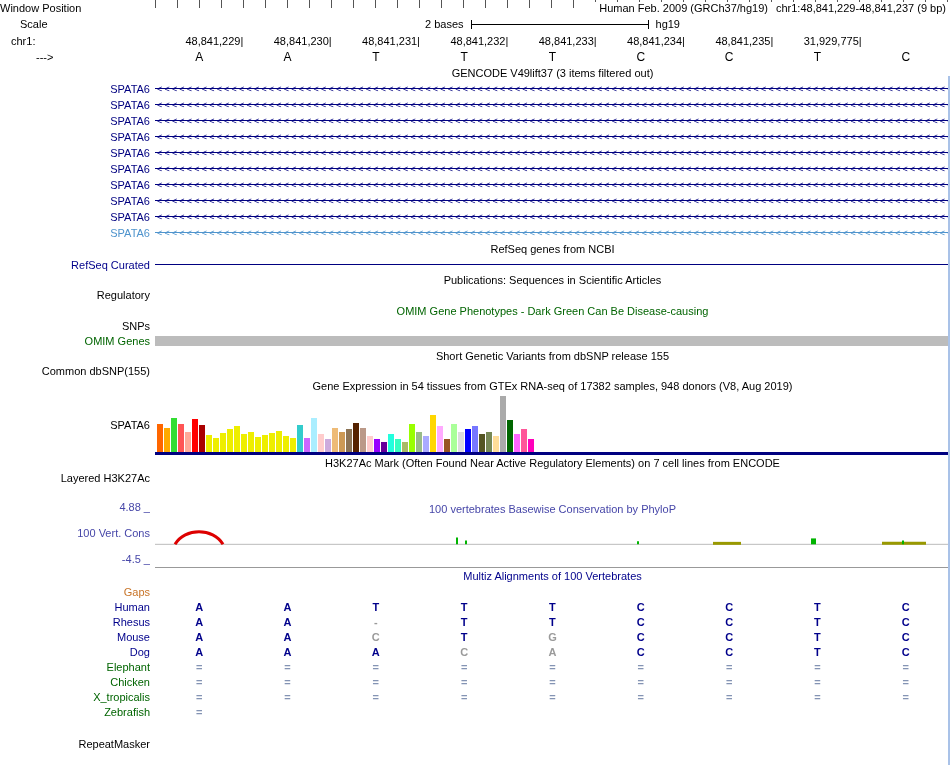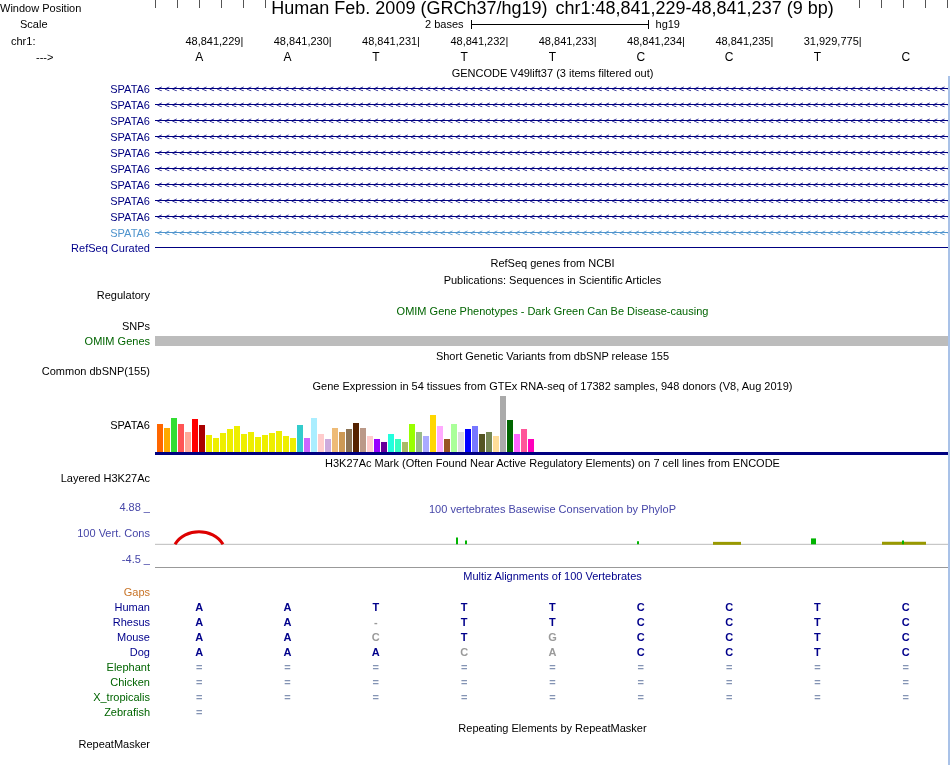--- a/index.html
+++ b/index.html
@@ -24,21 +24,21 @@
   .pblue { color:#4646a8; }
   .sp-navy { color:#00008B; }
   .sp-green { color:#006400; }
   .sp-orange { color:#c87428; }
   .greyletter { color:#9a9a9a; }
   .eq { color:#8494b4; font-weight:normal; }
   .mzcell { flex:1; text-align:center; font-size:11px; font-weight:bold; }
   
   .ticks { position:absolute; top:0; left:0; right:0; height:8px;
     background-image:repeating-linear-gradient(to right,#555 0,#555 1px,transparent 1px,transparent 22px); }
-  .hdr-text { position:relative; text-align:center; font-size:18px; }
+  .hdr-text { position:relative; text-align:right; font-size:11px; }
   .hdr-text span { background:#fff; padding:0 4px; }
   .scale-content { display:flex; justify-content:center; align-items:center; gap:7px; }
   .scalebar { width:176px; height:9px; border-left:1px solid #000; border-right:1px solid #000;
     position:relative; }
   .scalebar:after { content:""; position:absolute; left:0; right:0; top:4px; border-top:1px solid #000; }
   
   .glabel.dark { color:#000080; }
   .glabel.light { color:#4f94cd; }
   .arrows { overflow:hidden; white-space:nowrap; font-size:9px; letter-spacing:2.2px;
     line-height:16px; padding-left:2px;
@@ -177,29 +177,29 @@
         </div>
       </div>
       <div class="row h16">
         <div class="lbl glabel light">SPATA6</div>
         <div class="content">
           <div class="arrows light">&lt;&lt;&lt;&lt;&lt;&lt;&lt;&lt;&lt;&lt;&lt;&lt;&lt;&lt;&lt;&lt;&lt;&lt;&lt;&lt;&lt;&lt;&lt;&lt;&lt;&lt;&lt;&lt;&lt;&lt;&lt;&lt;&lt;&lt;&lt;&lt;&lt;&lt;&lt;&lt;&lt;&lt;&lt;&lt;&lt;&lt;&lt;&lt;&lt;&lt;&lt;&lt;&lt;&lt;&lt;&lt;&lt;&lt;&lt;&lt;&lt;&lt;&lt;&lt;&lt;&lt;&lt;&lt;&lt;&lt;&lt;&lt;&lt;&lt;&lt;&lt;&lt;&lt;&lt;&lt;&lt;&lt;&lt;&lt;&lt;&lt;&lt;&lt;&lt;&lt;&lt;&lt;&lt;&lt;&lt;&lt;&lt;&lt;&lt;&lt;&lt;&lt;&lt;&lt;&lt;&lt;&lt;&lt;&lt;&lt;&lt;&lt;&lt;&lt;&lt;&lt;&lt;&lt;&lt;&lt;&lt;&lt;&lt;&lt;&lt;&lt;&lt;&lt;&lt;&lt;&lt;&lt;&lt;&lt;&lt;&lt;&lt;&lt;&lt;&lt;&lt;&lt;&lt;&lt;&lt;&lt;&lt;&lt;&lt;&lt;&lt;&lt;&lt;&lt;&lt;&lt;&lt;&lt;&lt;&lt;&lt;&lt;&lt;&lt;&lt;&lt;&lt;&lt;&lt;&lt;&lt;&lt;&lt;&lt;&lt;&lt;&lt;&lt;&lt;&lt;&lt;&lt;&lt;&lt;&lt;&lt;&lt;&lt;&lt;&lt;&lt;&lt;&lt;&lt;&lt;&lt;&lt;&lt;&lt;&lt;&lt;&lt;&lt;&lt;&lt;&lt;&lt;&lt;&lt;&lt;&lt;&lt;&lt;&lt;&lt;&lt;&lt;&lt;&lt;&lt;</div>
         </div>
       </div>
     </div>
 
+  <div class="row h17">
+    <div class="lbl"></div>
+    <div class="content title">RefSeq genes from NCBI</div>
+  </div>
   <div class="row h14">
     <div class="lbl navy">RefSeq Curated</div>
     <div class="content">
         <div class="hline"></div>
       </div>
-  </div>
-  <div class="row h17">
-    <div class="lbl"></div>
-    <div class="content title">RefSeq genes from NCBI</div>
   </div>
 
   <div class="row h16">
     <div class="lbl"></div>
     <div class="content title">Publications: Sequences in Scientific Articles</div>
   </div>
   <div class="row h15">
     <div class="lbl">Regulatory</div>
     <div class="content"></div>
   </div>
@@ -454,21 +454,20 @@
           <div class="mzcell sp-green"></div>
           <div class="mzcell sp-green"></div>
           <div class="mzcell sp-green"></div>
           <div class="mzcell sp-green"></div>
         </div>
       </div>
     </div>
 
   <div class="row h17">
     <div class="lbl"></div>
-    <div class="content title">Repeating Elements by RepeatMasker</div>
   </div>
   <div class="row h14">
     <div class="lbl">RepeatMasker</div>
     <div class="content"></div>
   </div>
 
   <div class="right-strip"></div>
 </div>
 
 </body></html>

